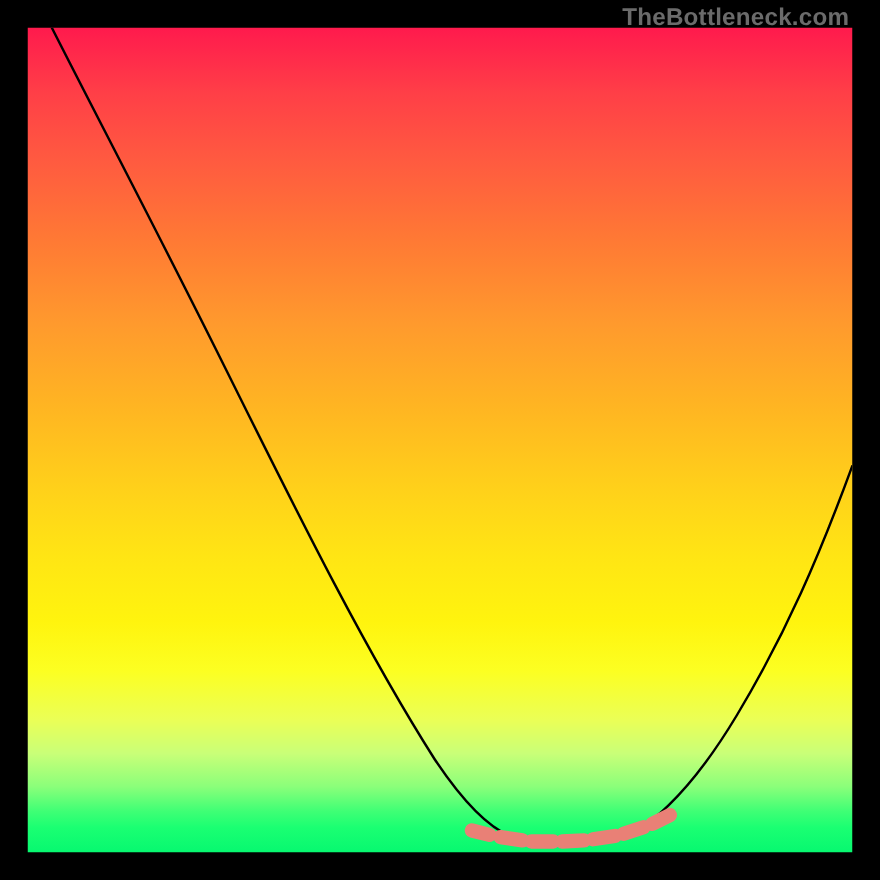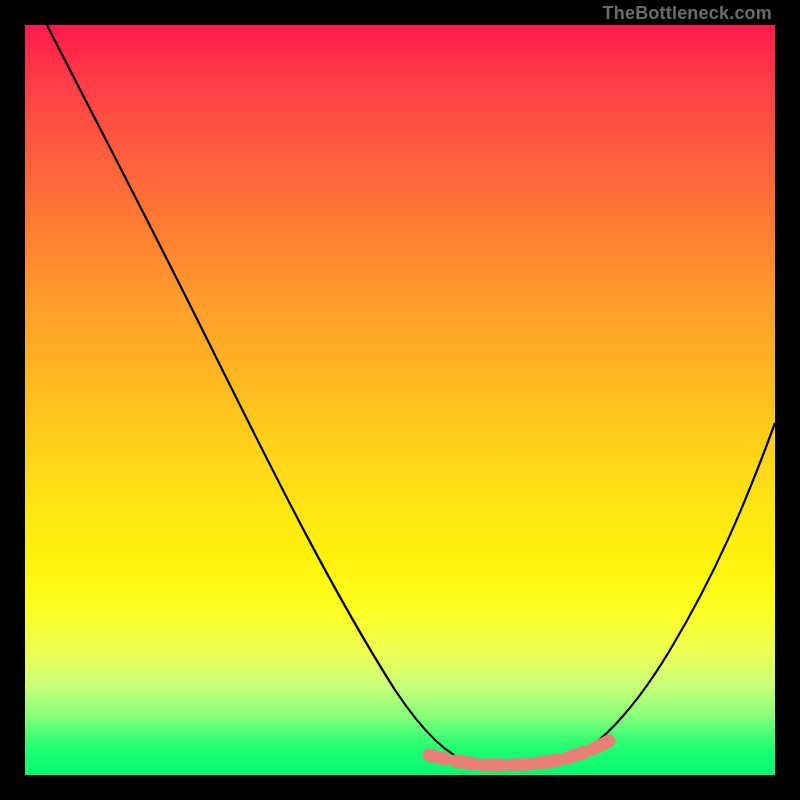--- a/index.html
+++ b/index.html
@@ -52,21 +52,21 @@
     position: absolute;
     inset: 0;
     width: 100%;
     height: 100%;
   }
   .watermark {
     position: absolute;
     top: 3px;
     right: 28px;
     color: #6b6b6b;
-    font-size: 18px;
+    font-size: 22px;
     font-weight: 600;
     letter-spacing: 0.2px;
     user-select: none;
   }
 </style>
 </head>
 <body>
 
 <div class="stage">
 

